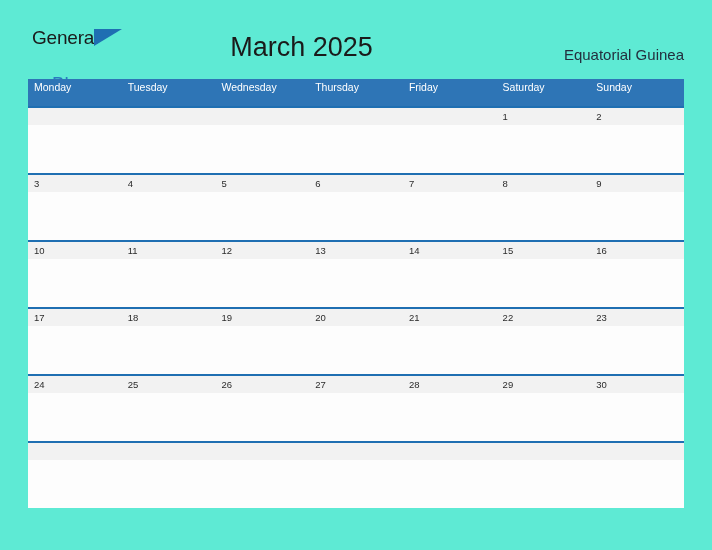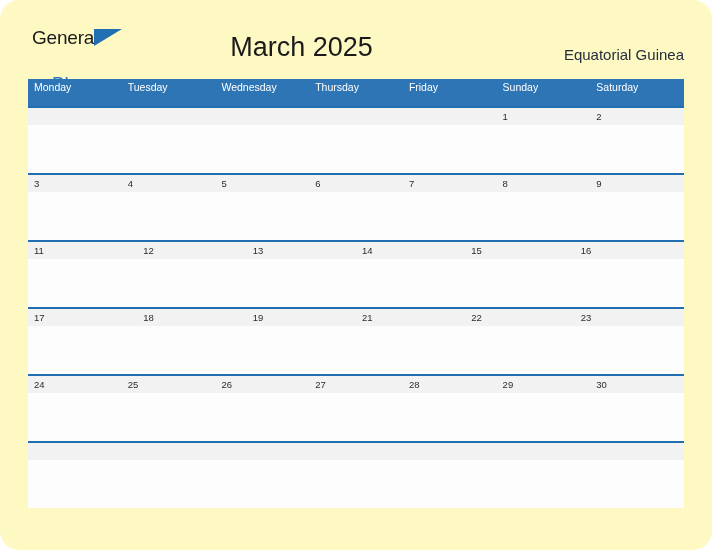--- a/index.html
+++ b/index.html
@@ -12,22 +12,21 @@
     height: 550px;
     background: #ffffff;
     font-family: "Liberation Sans", sans-serif;
     overflow: hidden;
   }
 
   #page {
     position: relative;
     width: 712px;
     height: 550px;
-    background: #fef9c3;
-    border-radius: 19px;
+    background: #5eead4;
   }
 
   
   .header {
     position: absolute;
     left: 0;
     top: 0;
     width: 712px;
     height: 79px;
   }
@@ -171,22 +170,22 @@
   </div>
 
   <div class="calendar">
 
     <div class="weekday-row">
       <div class="weekday-cell">Monday</div>
       <div class="weekday-cell">Tuesday</div>
       <div class="weekday-cell">Wednesday</div>
       <div class="weekday-cell">Thursday</div>
       <div class="weekday-cell">Friday</div>
+      <div class="weekday-cell">Saturday</div>
       <div class="weekday-cell">Sunday</div>
-      <div class="weekday-cell">Saturday</div>
     </div>
 
     <div class="week-row">
       <div class="date-strip">
         <div class="date-cell"></div>
         <div class="date-cell"></div>
         <div class="date-cell"></div>
         <div class="date-cell"></div>
         <div class="date-cell"></div>
         <div class="date-cell">1</div>
@@ -203,35 +202,37 @@
         <div class="date-cell">6</div>
         <div class="date-cell">7</div>
         <div class="date-cell">8</div>
         <div class="date-cell">9</div>
       </div>
       <div class="cell-body"></div>
     </div>
 
     <div class="week-row">
       <div class="date-strip">
+        <div class="date-cell">10</div>
         <div class="date-cell">11</div>
         <div class="date-cell">12</div>
         <div class="date-cell">13</div>
         <div class="date-cell">14</div>
         <div class="date-cell">15</div>
         <div class="date-cell">16</div>
       </div>
       <div class="cell-body"></div>
     </div>
 
     <div class="week-row">
       <div class="date-strip">
         <div class="date-cell">17</div>
         <div class="date-cell">18</div>
         <div class="date-cell">19</div>
+        <div class="date-cell">20</div>
         <div class="date-cell">21</div>
         <div class="date-cell">22</div>
         <div class="date-cell">23</div>
       </div>
       <div class="cell-body"></div>
     </div>
 
     <div class="week-row">
       <div class="date-strip">
         <div class="date-cell">24</div>

